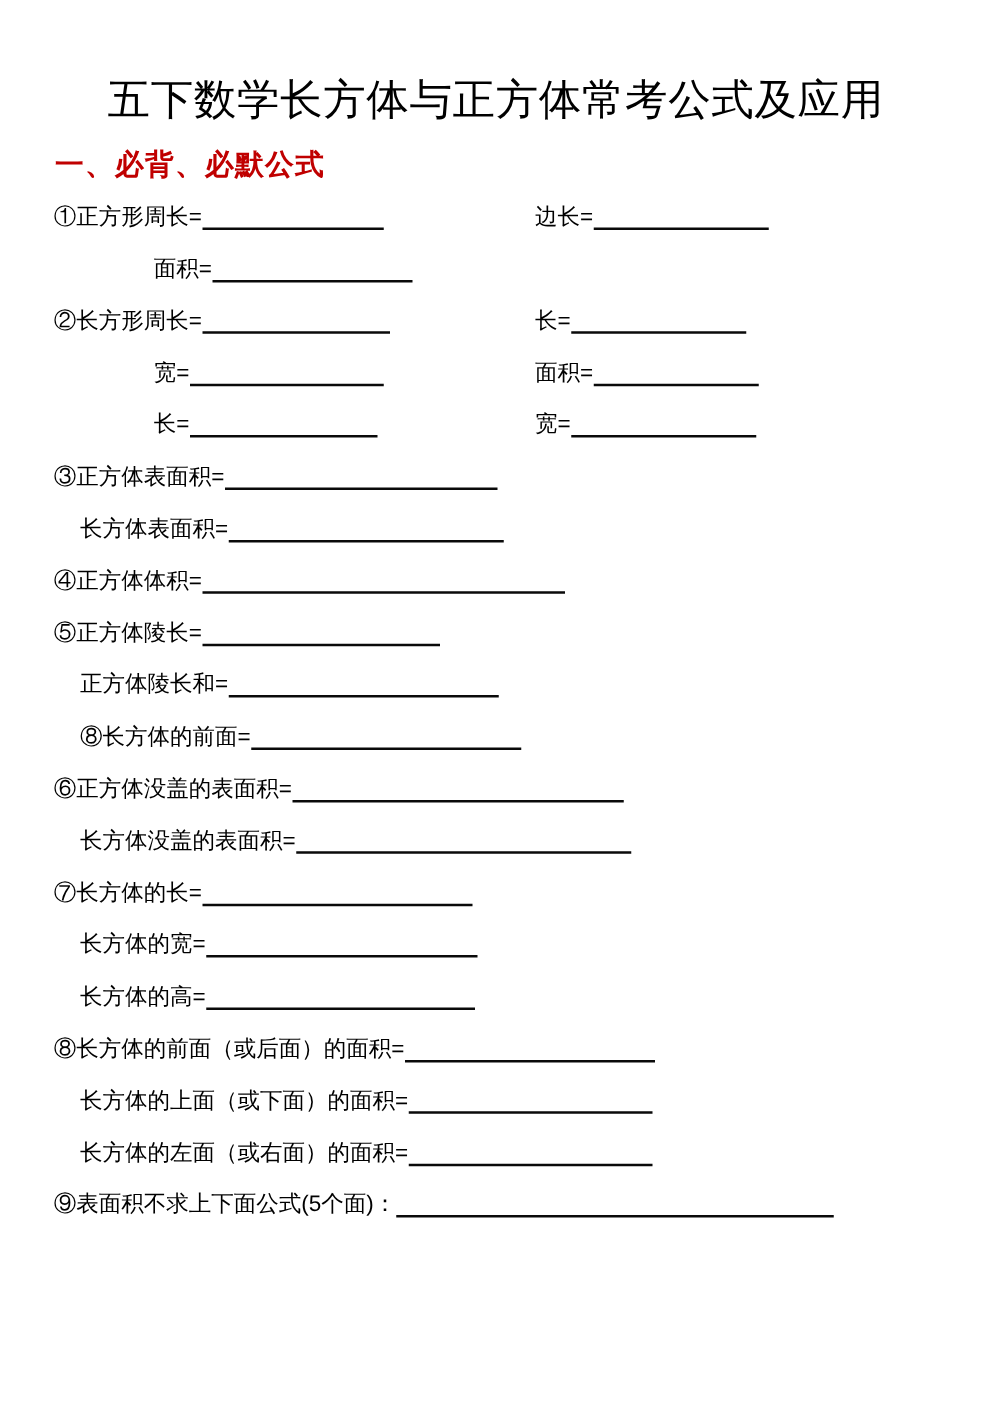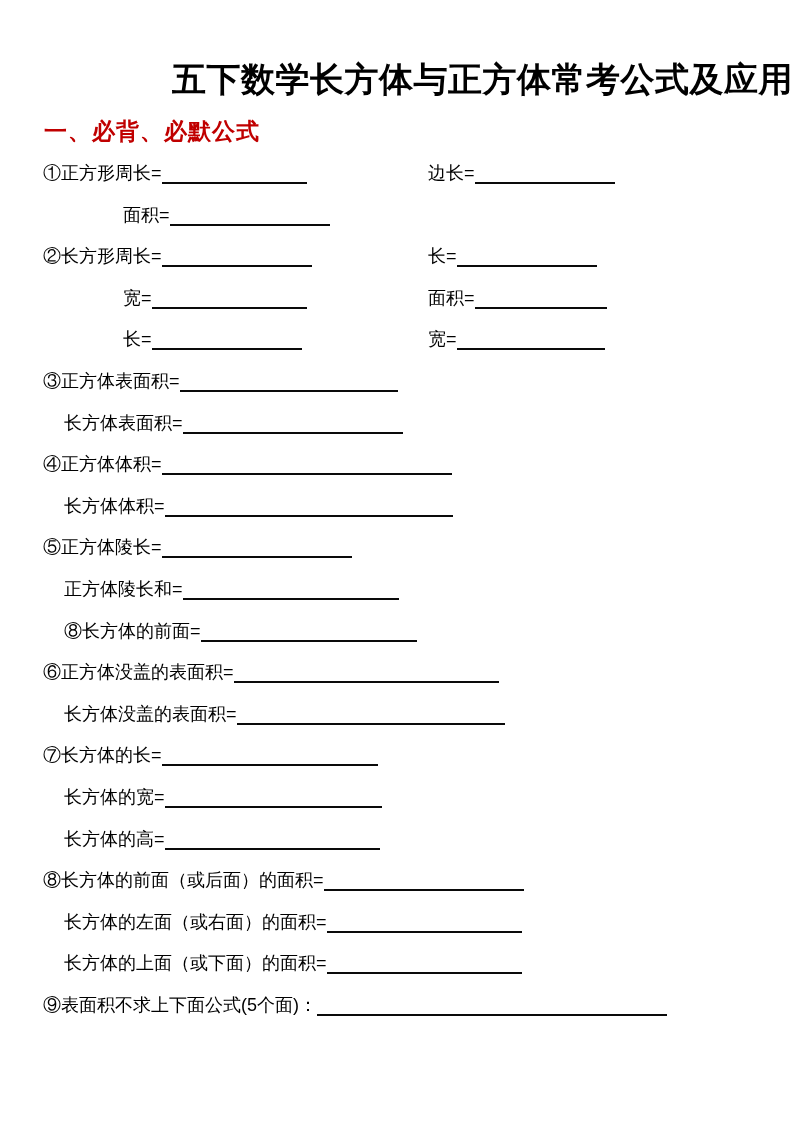--- a/index.html
+++ b/index.html
@@ -7,22 +7,22 @@
     position:relative;
     width:793px;height:1122px;
     background:#ffffff;
     font-family:"Liberation Sans", sans-serif;
     color:#000;
     overflow:hidden;
     margin:0 auto;
   }
   .title{
     position:absolute;top:57px;left:0;width:100%;
-    text-align:right;
-    font-size:34px;font-weight:700;
+    text-align:center;
+    font-size:34px;font-weight:400;
     color:#000;
     letter-spacing:0.5px;
     white-space:nowrap;
   }
   .section-heading{
     position:absolute;top:116px;left:44px;
     font-size:23px;font-weight:bold;
     letter-spacing:1px;
     white-space:nowrap;
   }
@@ -64,27 +64,26 @@
   <div class="section-heading" style="color: rgb(192, 0, 0);">一、必背、必默公式</div>
   <div class="list">
       <div class="row lvl-0"><span><span>①正方形周长=</span><span class="blank" style="width: 145px; border-bottom-color: rgb(10, 10, 10);"></span></span><span class="rcol"><span>边长=</span><span class="blank" style="width: 140px; border-bottom-color: rgb(10, 10, 10);"></span></span></div>
       <div class="row lvl-2"><span><span>面积=</span><span class="blank" style="width: 160px; border-bottom-color: rgb(10, 10, 10);"></span></span></div>
       <div class="row lvl-0"><span><span>②长方形周长=</span><span class="blank" style="width: 150px; border-bottom-color: rgb(10, 10, 10);"></span></span><span class="rcol"><span>长=</span><span class="blank" style="width: 140px; border-bottom-color: rgb(10, 10, 10);"></span></span></div>
       <div class="row lvl-2"><span><span>宽=</span><span class="blank" style="width: 155px; border-bottom-color: rgb(10, 10, 10);"></span></span><span class="rcol"><span>面积=</span><span class="blank" style="width: 132px; border-bottom-color: rgb(10, 10, 10);"></span></span></div>
       <div class="row lvl-2"><span><span>长=</span><span class="blank" style="width: 150px; border-bottom-color: rgb(10, 10, 10);"></span></span><span class="rcol"><span>宽=</span><span class="blank" style="width: 148px; border-bottom-color: rgb(10, 10, 10);"></span></span></div>
       <div class="row lvl-0"><span><span>③正方体表面积=</span><span class="blank" style="width: 218px; border-bottom-color: rgb(10, 10, 10);"></span></span></div>
       <div class="row lvl-1"><span><span>长方体表面积=</span><span class="blank" style="width: 220px; border-bottom-color: rgb(10, 10, 10);"></span></span></div>
       <div class="row lvl-0"><span><span>④正方体体积=</span><span class="blank" style="width: 290px; border-bottom-color: rgb(10, 10, 10);"></span></span></div>
-      <div class="row lvl-1"><span><span>长方体体积=</span><span class="blank" style="width: 288px; border-bottom-color: rgb(10, 10, 10);"></span></span></div>
       <div class="row lvl-0"><span><span>⑤正方体陵长=</span><span class="blank" style="width: 190px; border-bottom-color: rgb(10, 10, 10);"></span></span></div>
       <div class="row lvl-1"><span><span>正方体陵长和=</span><span class="blank" style="width: 216px; border-bottom-color: rgb(10, 10, 10);"></span></span></div>
       <div class="row lvl-1"><span><span>⑧长方体的前面=</span><span class="blank" style="width: 216px; border-bottom-color: rgb(10, 10, 10);"></span></span></div>
       <div class="row lvl-0"><span><span>⑥正方体没盖的表面积=</span><span class="blank" style="width: 265px; border-bottom-color: rgb(10, 10, 10);"></span></span></div>
       <div class="row lvl-1"><span><span>长方体没盖的表面积=</span><span class="blank" style="width: 268px; border-bottom-color: rgb(10, 10, 10);"></span></span></div>
       <div class="row lvl-0"><span><span>⑦长方体的长=</span><span class="blank" style="width: 216px; border-bottom-color: rgb(10, 10, 10);"></span></span></div>
       <div class="row lvl-1"><span><span>长方体的宽=</span><span class="blank" style="width: 217px; border-bottom-color: rgb(10, 10, 10);"></span></span></div>
       <div class="row lvl-1"><span><span>长方体的高=</span><span class="blank" style="width: 215px; border-bottom-color: rgb(10, 10, 10);"></span></span></div>
       <div class="row lvl-0"><span><span>⑧长方体的前面（或后面）的面积=</span><span class="blank" style="width: 200px; border-bottom-color: rgb(10, 10, 10);"></span></span></div>
+      <div class="row lvl-1"><span><span>长方体的上面（或下面）的面积=</span><span class="blank" style="width: 195px; border-bottom-color: rgb(10, 10, 10);"></span></span></div>
       <div class="row lvl-1"><span><span>长方体的左面（或右面）的面积=</span><span class="blank" style="width: 195px; border-bottom-color: rgb(10, 10, 10);"></span></span></div>
-      <div class="row lvl-1"><span><span>长方体的上面（或下面）的面积=</span><span class="blank" style="width: 195px; border-bottom-color: rgb(10, 10, 10);"></span></span></div>
       <div class="row lvl-0"><span><span>⑨表面积不求上下面公式(5个面)：</span><span class="blank" style="width: 350px; border-bottom-color: rgb(10, 10, 10);"></span></span></div>
     </div>
 </div>
 
 </body></html>

